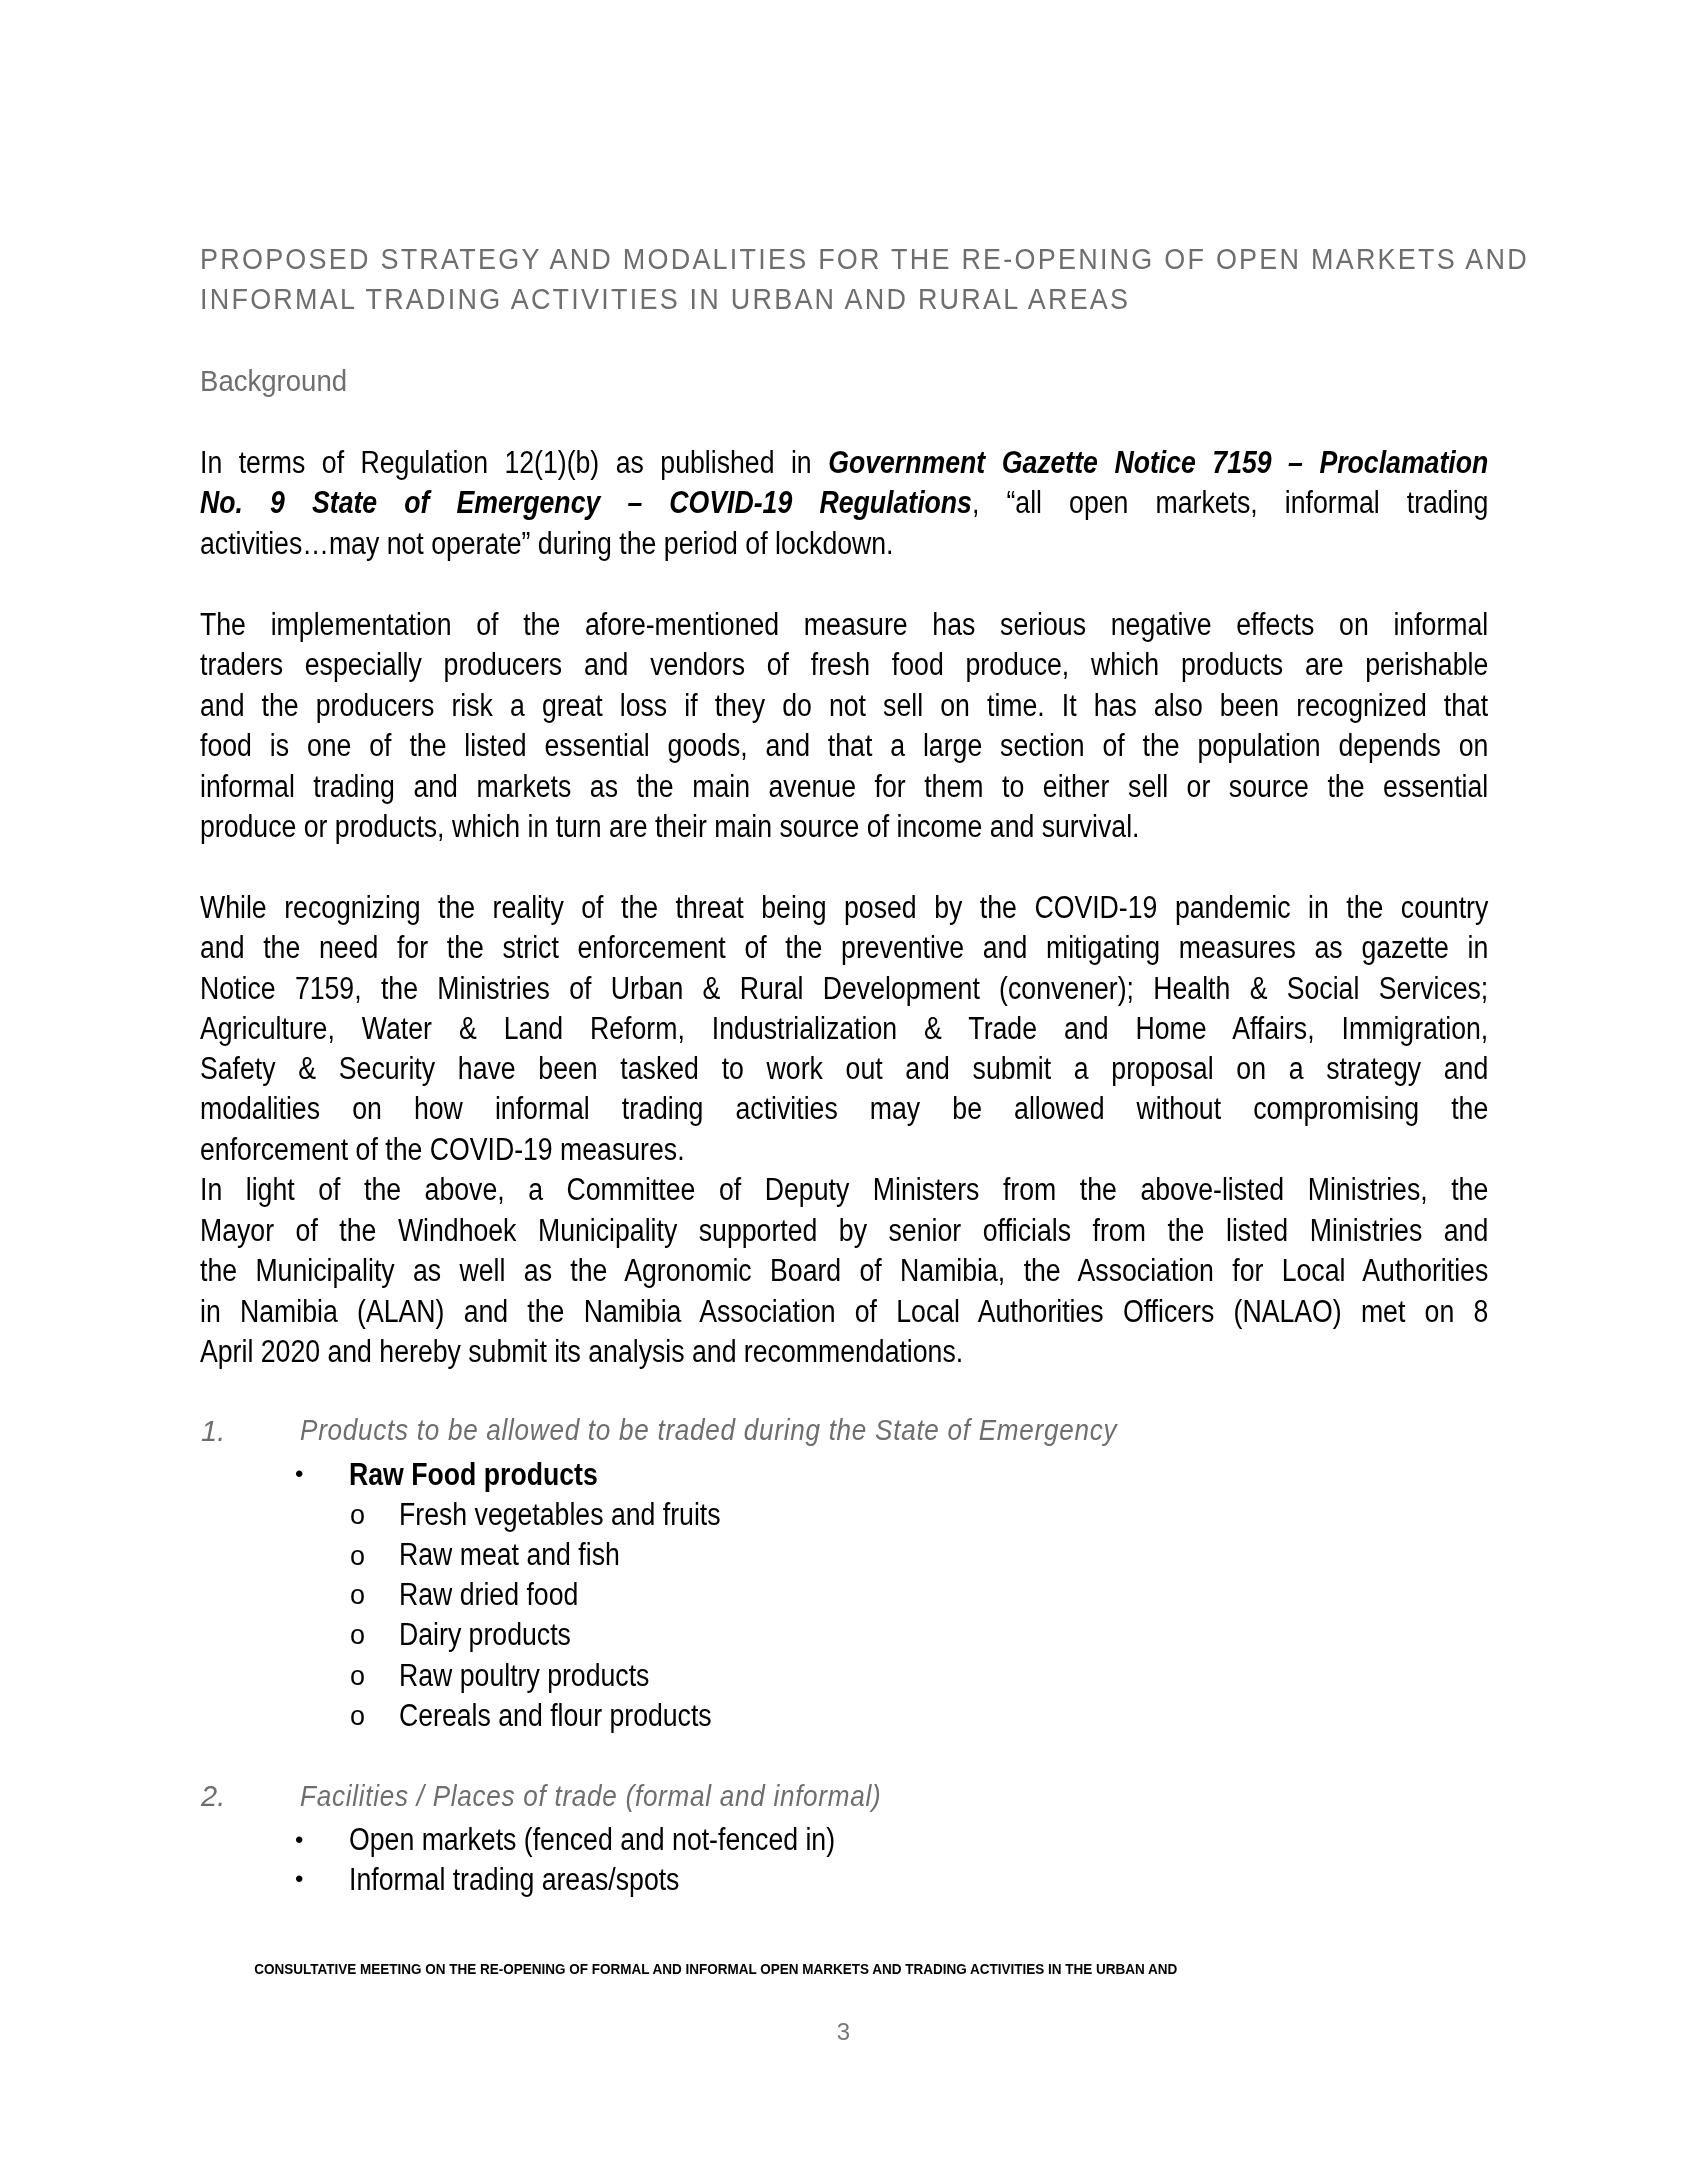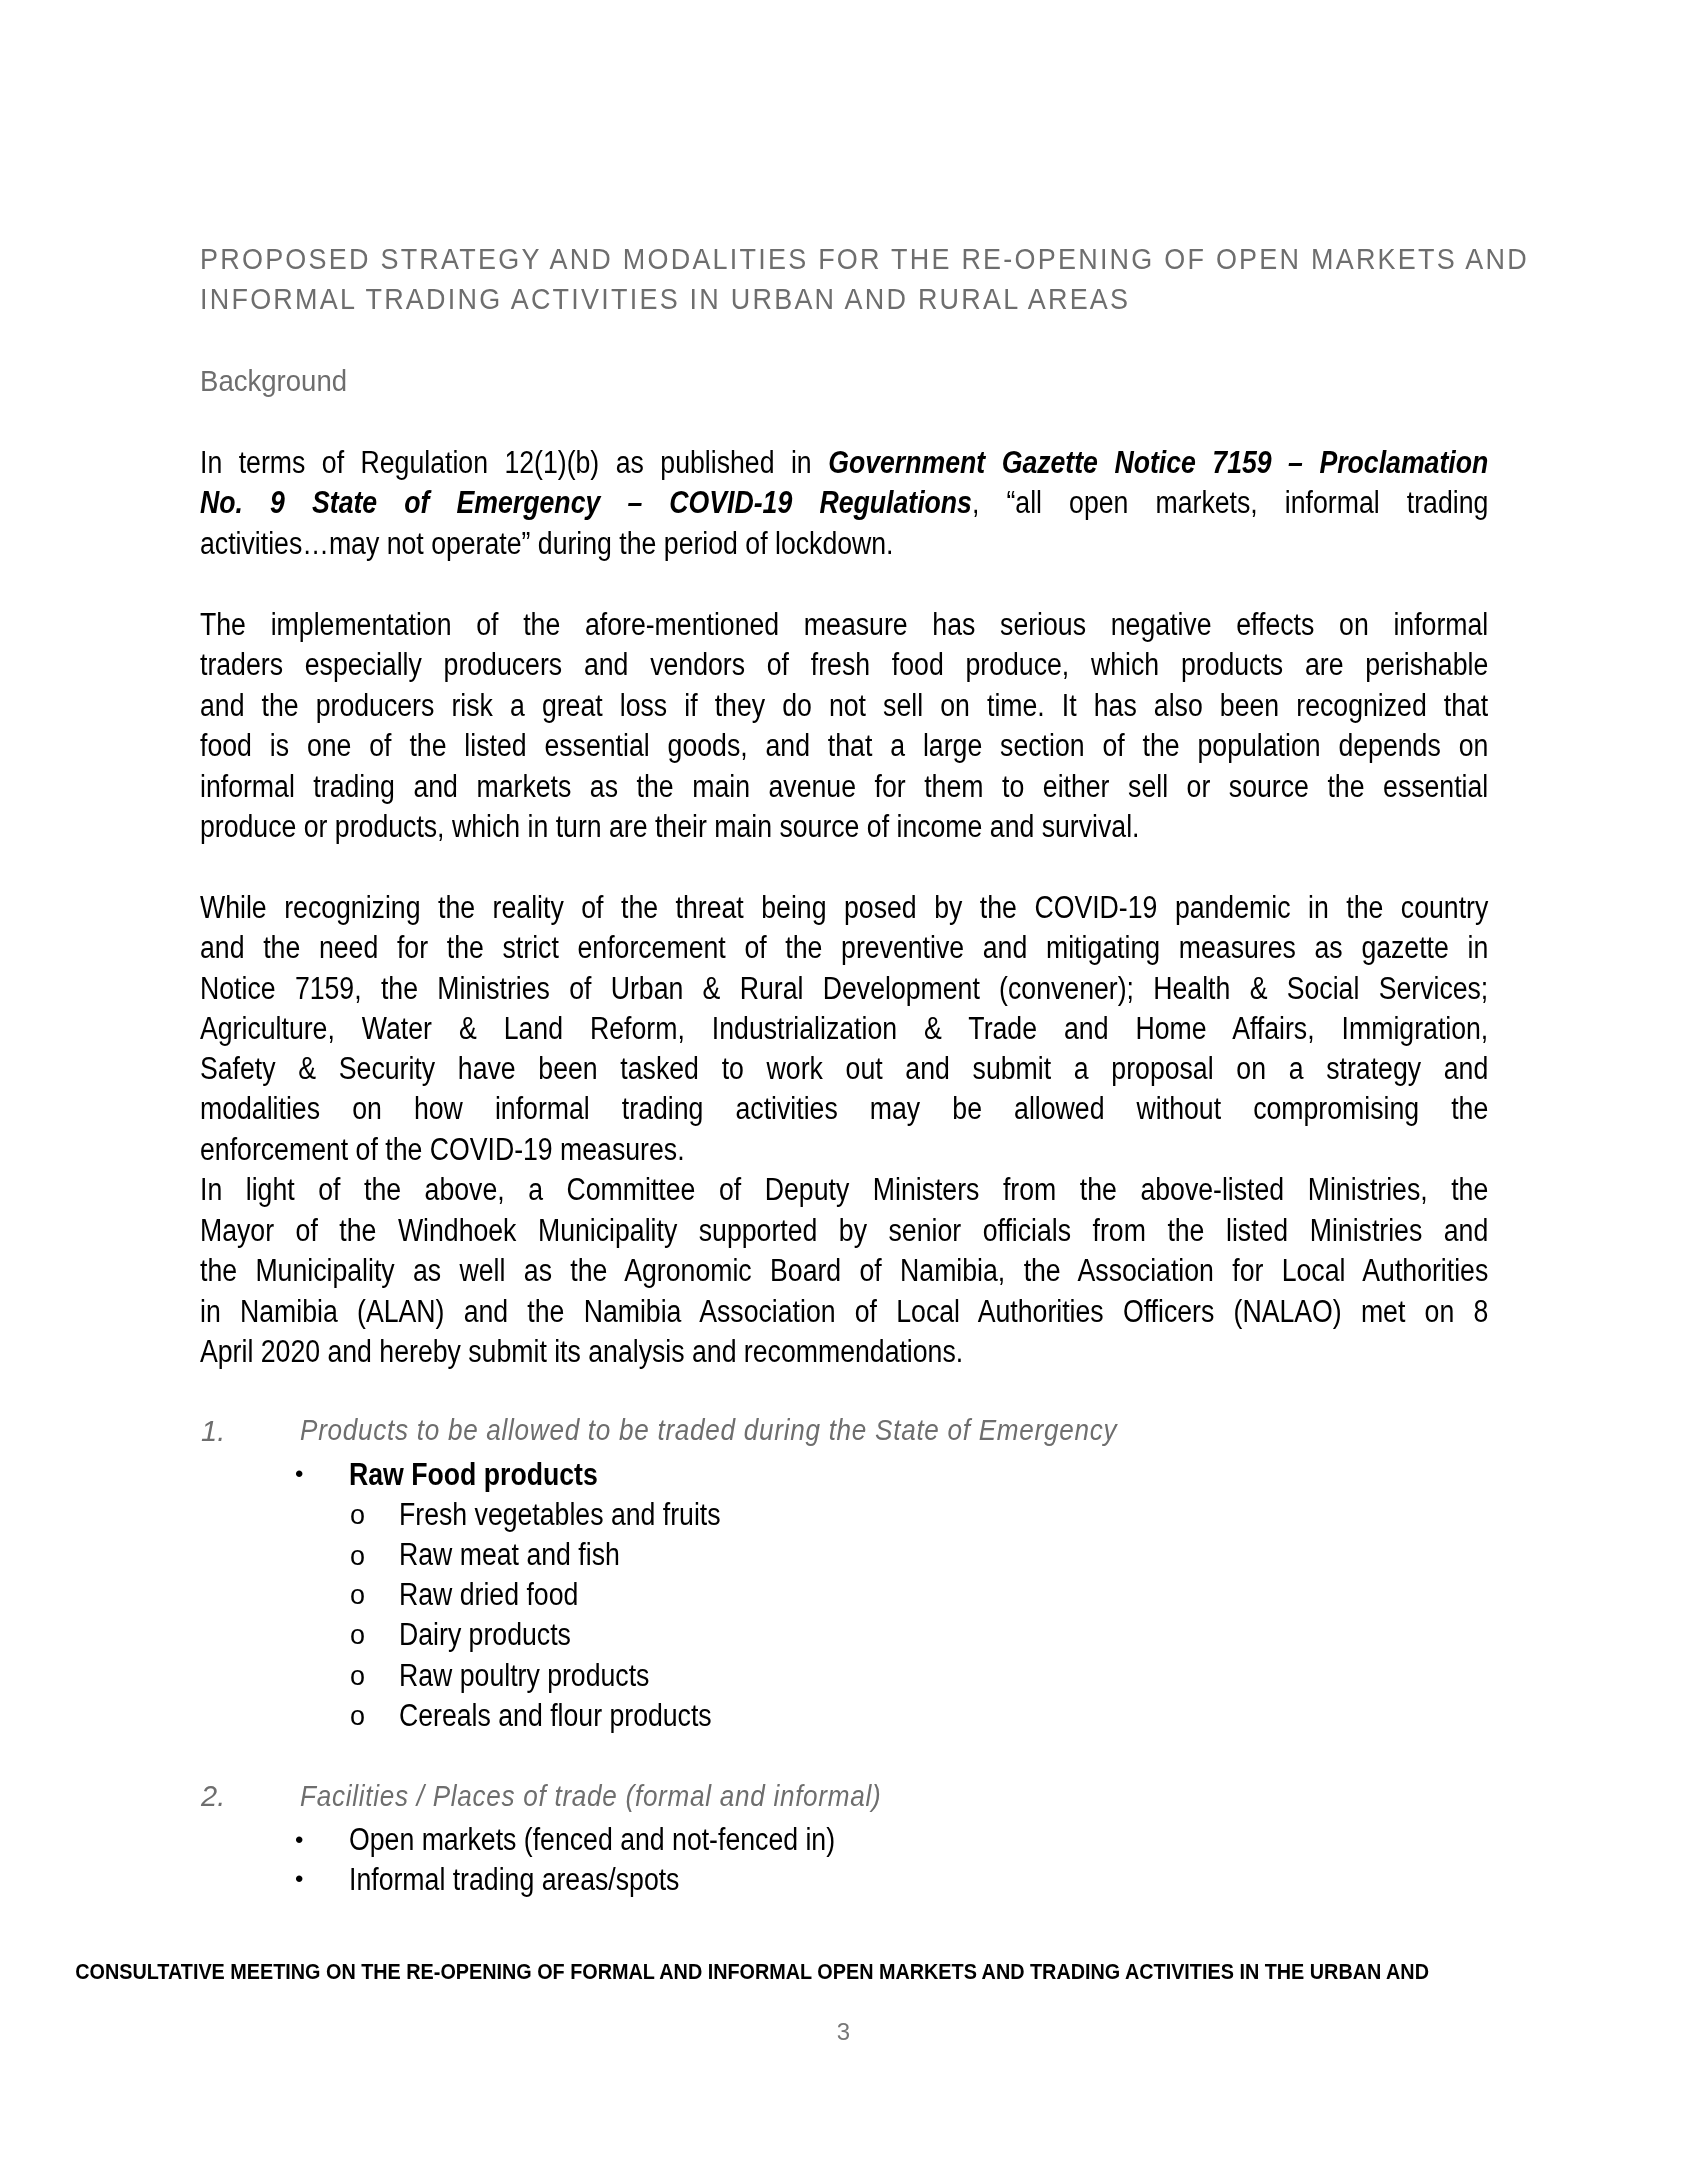--- a/index.html
+++ b/index.html
@@ -13,21 +13,21 @@
   .hd { font-size: 29px; letter-spacing: 2.4px; transform: scaleX(0.93); }
   .hd.just { width: 1385px; }
   .bgh { font-size: 29px; transform: scaleX(0.95); }
   .b { font-weight: bold; }
   .bi { font-weight: bold; font-style: italic; }
   .sec { font-style: italic; font-size: 29px; letter-spacing: 0.8px; transform: scaleX(0.9); }
   .num { position: absolute; left: 201px; font-size: 29px; font-style: italic; line-height: 1; }
   .bullet { position: absolute; font-size: 24px; line-height: 1; }
   .sub { position: absolute; font-size: 27px; line-height: 1; }
   .footer { position: absolute; left: 0; width: 1432px; text-align: center; font-weight: bold;
-            font-size: 22px; line-height: 1; white-space: nowrap; }
+            font-size: 15px; line-height: 1; white-space: nowrap; }
   .footer span { display: inline-block; transform: scaleX(0.9); }
   .pnum { position: absolute; left: 0; width: 1687px; text-align: center; font-size: 24px; color: #777; line-height: 1; }
 </style>
 </head>
 <body>
 
 <div class="page">
 
   <div class="ln hd just gray" style="top:245px">PROPOSED STRATEGY AND MODALITIES FOR THE RE-OPENING OF OPEN MARKETS AND</div>
   <div class="ln hd gray" style="top:285px">INFORMAL TRADING ACTIVITIES IN URBAN AND RURAL AREAS</div>

